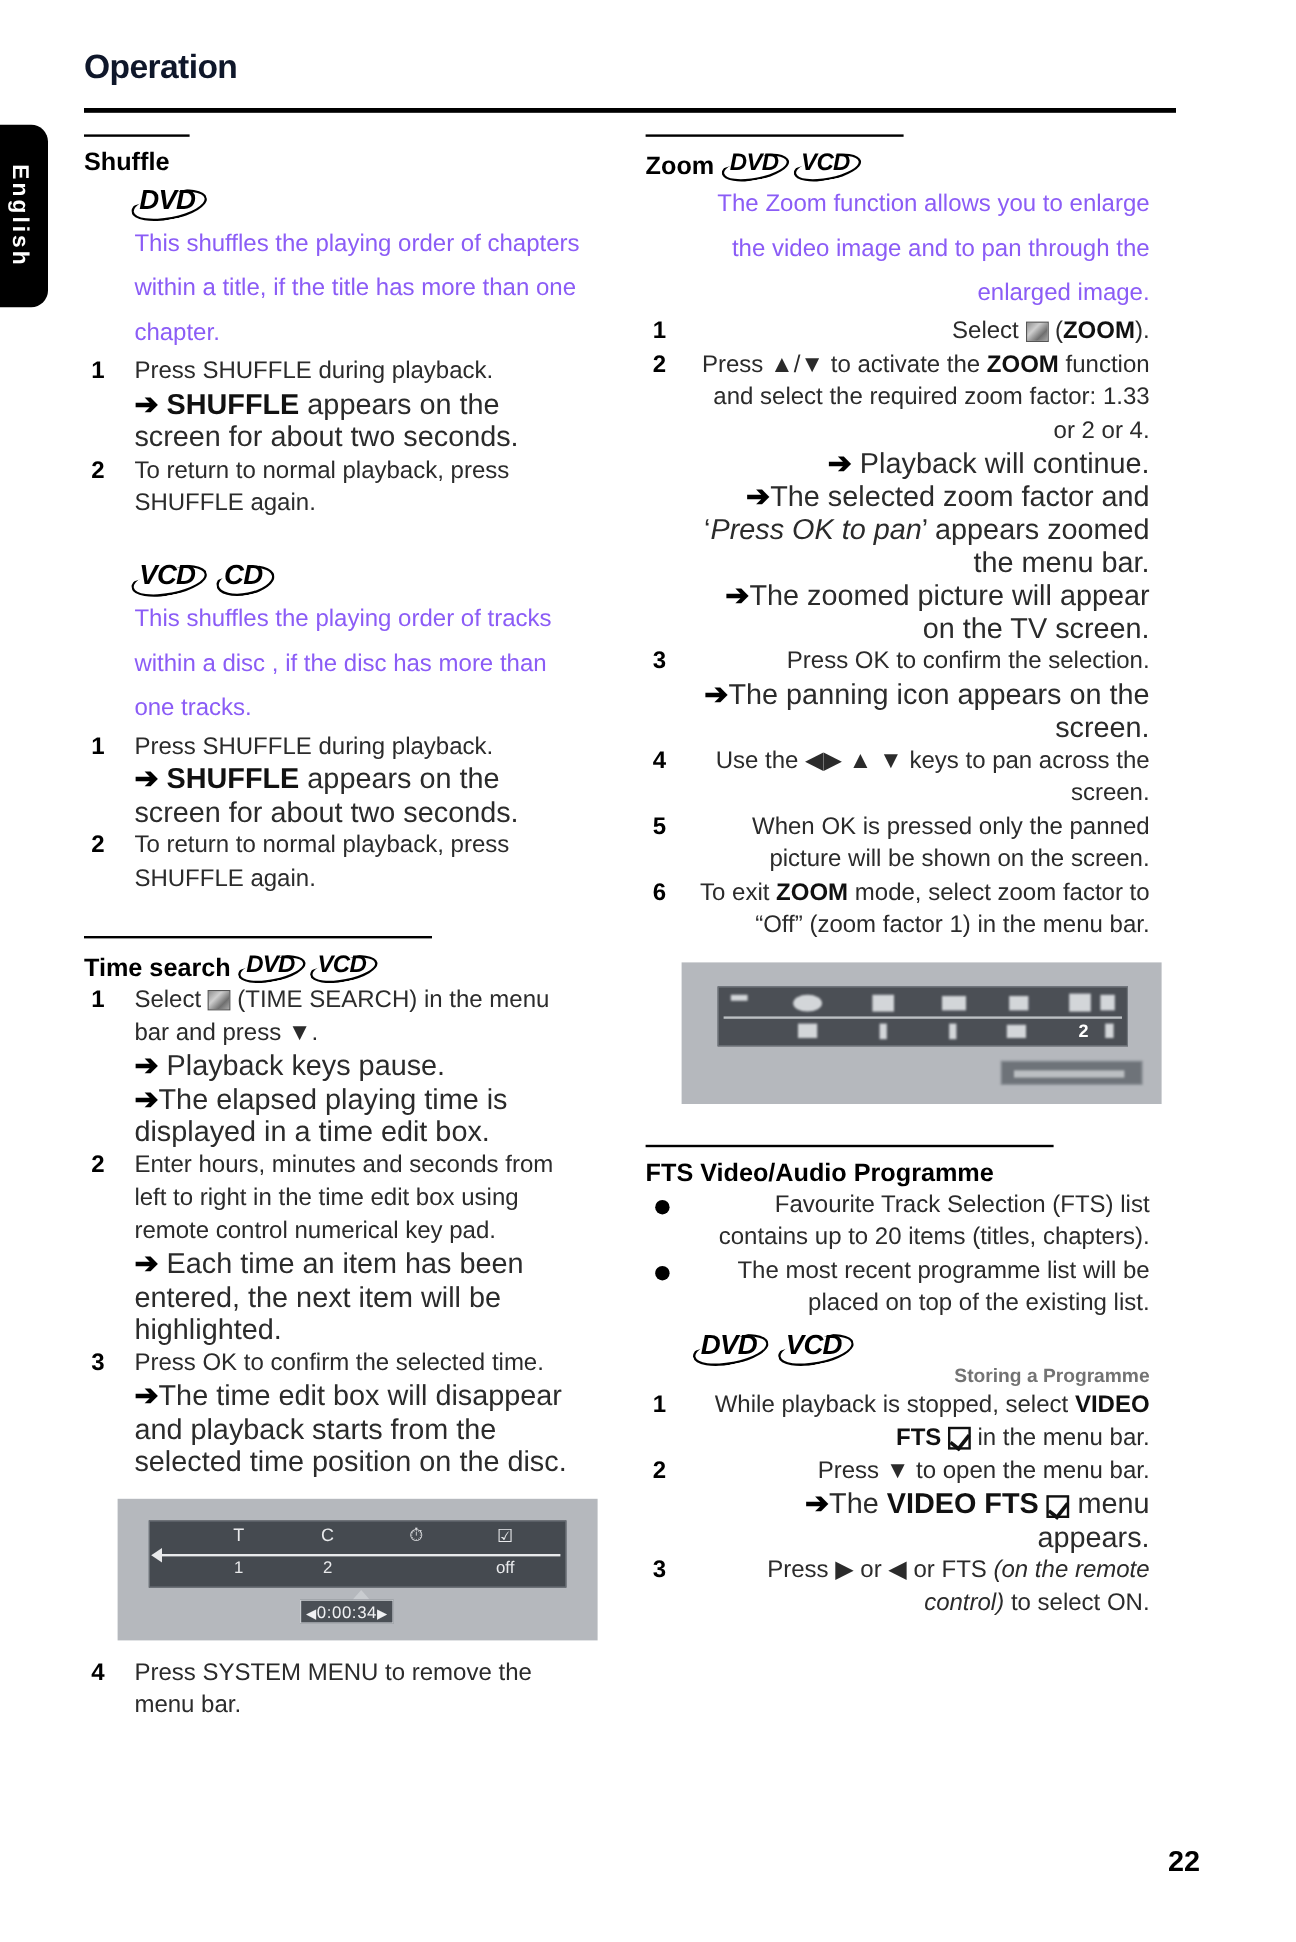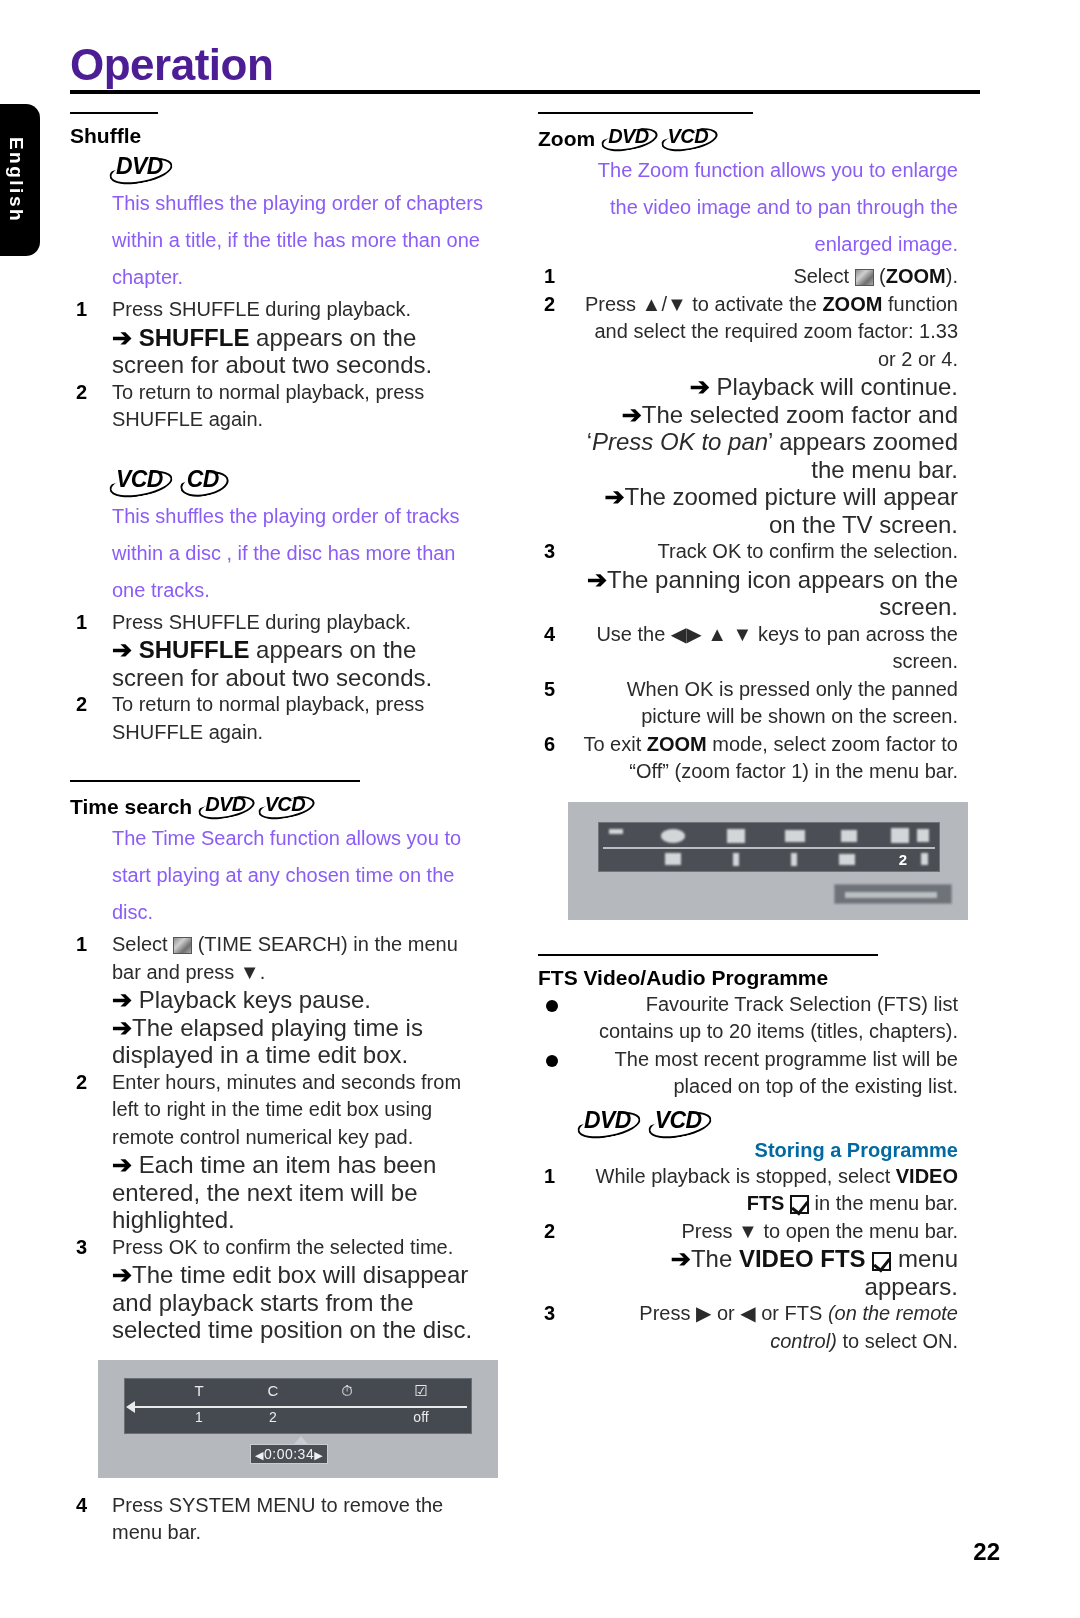--- a/index.html
+++ b/index.html
@@ -41,24 +41,24 @@
   
   .page {
     position: absolute;
     left: 0; top: 0;
     width: 1080px; height: 1618px;
   }
   .chapter-title {
     position: absolute;
     left: 70px;
     top: 40px;
-    font-size: 44px;
+    font-size: 28px;
     font-weight: bold;
     letter-spacing: -0.5px;
-    color: #4c1d95;
+    color: #0f172a;
   }
   .title-rule {
     position: absolute;
     left: 70px;
     top: 90px;
     width: 910px;
     height: 4px;
     background: #000;
   }
 
@@ -86,23 +86,23 @@
     height: 2px;
     background: #000;
     margin-bottom: 4px;
   }
   .rule-w1 { width: 88px; }
   .rule-w2 { width: 290px; }
   .rule-w3 { width: 215px; }
   .rule-w4 { width: 340px; }
 
   .sub-head {
-    font-size: 20px;
-    font-weight: bold;
-    color: #0369a1;
+    font-size: 16px;
+    font-weight: bold;
+    color: #737373;
     margin: 2px 0 1px 42px;
   }
 
   
   .logo {
     display: inline-block;
     position: relative;
     height: 30px;
     vertical-align: baseline;
   }
@@ -436,21 +436,20 @@
       <span class="logo small">
         <span class="swoosh"></span>
         <span class="lbl">DVD</span>
       </span>
       <span class="logo small">
         <span class="swoosh"></span>
         <span class="lbl">VCD</span>
       </span>
     </div>
 
-    <div class="para">The Time Search function allows you to start playing at any chosen time on the disc.</div>
 
     <ol class="steps">
       <li class="step">
         <span class="num">1</span>
         <span>Select </span><span class="ico-tile"></span><span> (TIME SEARCH) in the menu bar and press ▼.</span>
         <div class="result">
           <span class="arr">➔</span><span> Playback keys pause.</span>
         </div>
         <div class="result">
           <span class="arr">➔</span><span>The elapsed playing time is displayed in a time edit box.</span>
@@ -535,21 +534,21 @@
         </div>
         <div class="result">
           <span class="arr">➔</span><span>The selected zoom factor and ‘</span><span class="i">Press OK to pan</span><span>’ appears zoomed the menu bar.</span>
         </div>
         <div class="result">
           <span class="arr">➔</span><span>The zoomed picture will appear on the TV screen.</span>
         </div>
       </li>
       <li class="step">
         <span class="num">3</span>
-        <span>Track OK to confirm the selection.</span>
+        <span>Press OK to confirm the selection.</span>
         <div class="result">
           <span class="arr">➔</span><span>The panning icon appears on the screen.</span>
         </div>
       </li>
       <li class="step">
         <span class="num">4</span>
         <span>Use the ◀▶ ▲ ▼ keys to pan across the screen.</span>
       </li>
       <li class="step">
         <span class="num">5</span>

